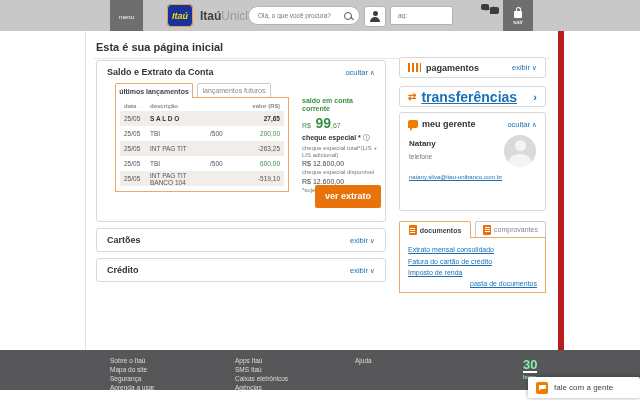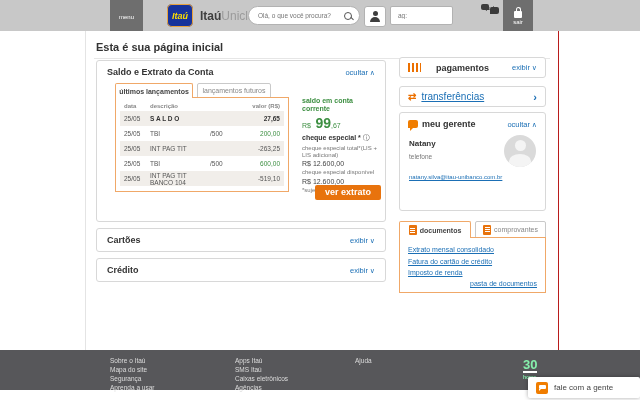--- a/index.html
+++ b/index.html
@@ -41,21 +41,21 @@
   .sair{position:absolute;left:503px;top:0;width:30px;height:31px;background:#6e6e6e;text-align:center;cursor:pointer;
         display:flex;flex-direction:column;align-items:center;justify-content:center;}
   .sair .lbl{color:#fff;}
   .lock{width:10px;height:11px;position:relative;}
   .lock::before{content:"";position:absolute;left:2.5px;top:0;width:4px;height:5px;border:1.3px solid #fff;
                 border-bottom:none;border-radius:4px 4px 0 0;box-sizing:border-box;width:5px;}
   .lock::after{content:"";position:absolute;left:1px;top:4px;width:8px;height:7px;background:#fff;border-radius:1px;}
 
   
   .content{position:absolute;left:85px;top:31px;width:472px;height:319px;background:#fff;
-           border-left:1px solid #e4e4e4;border-right:1px solid #b91c1c;}
+           border-left:1px solid #e4e4e4;border-right:6px solid #b91c1c;}
   .page-title{position:absolute;left:10px;top:10px;font-size:11px;font-weight:bold;color:#333;}
   .title-rule{position:absolute;left:8px;top:27px;width:456px;height:1px;background:#e6e6e6;}
   .card{position:absolute;background:#fff;border:1px solid #d8d8d8;border-radius:3px;box-sizing:border-box;}
   .card-title{font-size:9px;font-weight:bold;color:#333;}
   .toggle{font-size:7.5px;color:#1b6fb5;cursor:pointer;white-space:nowrap;}
   .chev-up::after{content:" ∧";font-size:7px;}
   .chev-down::after{content:" ∨";font-size:7px;}
 
   
   #extrato{left:10px;top:29px;width:290px;height:162px;}
@@ -83,38 +83,38 @@
   .saldo-lbl{font-size:7px;font-weight:bold;color:#3d8f42;line-height:8px;}
   .saldo-val{color:#3d8f42;margin-top:1px;height:13px;}
   .saldo-val .cur{font-size:7px;}
   .saldo-val .int{font-size:14px;font-weight:bold;}
   .saldo-val .cents{font-size:7px;}
   .cheque-title{font-size:7px;font-weight:bold;color:#333;margin-top:6px;}
   .info-ic::after{content:" ⓘ";font-size:7px;color:#555;font-weight:normal;}
   .meta{font-size:6px;color:#777;line-height:6.5px;margin-top:2px;}
   .val7{font-size:7px;color:#444;margin-top:2px;}
   .footnote{font-size:6px;color:#777;margin-top:2px;}
-  .btn-extrato{position:absolute;left:218px;top:124px;width:66px;height:15px;background:#e8730d;border:0;
+  .btn-extrato{position:absolute;left:218px;top:124px;width:66px;height:23px;background:#e8730d;border:0;
                border-radius:2px;color:#fff;font-size:9px;font-weight:bold;cursor:pointer;
                font-family:"Liberation Sans",sans-serif;line-height:15px;text-align:center;padding:0;}
 
   
   .simple-card{display:flex;align-items:center;justify-content:space-between;padding:0 10px;}
   #cartoes{left:10px;top:197px;width:290px;height:24px;}
   #credito{left:10px;top:227px;width:290px;height:24px;}
 
   
-  #pagamentos{left:313px;top:26px;width:147px;height:21px;display:flex;align-items:center;padding:0 8px;gap:15px;}
+  #pagamentos{left:313px;top:26px;width:147px;height:21px;display:flex;align-items:center;padding:0 8px;gap:5px;}
   #pagamentos .toggle{margin-left:auto;}
   .barcode{width:13px;height:9px;flex:none;
            background:repeating-linear-gradient(90deg,#ec7000 0,#ec7000 2px,transparent 2px,transparent 4px);}
   #transfer{left:313px;top:55px;width:147px;height:21px;display:flex;align-items:center;padding:0 8px;gap:5px;}
   .transfer-ic{color:#ec7000;font-size:10px;font-weight:bold;line-height:10px;flex:none;}
   .link{color:#1b6fb5;text-decoration:underline;cursor:pointer;}
-  #transfer .t-label{font-size:10px;font-weight:normal;}
+  #transfer .t-label{font-size:14px;font-weight:bold;}
   .chev-right{margin-left:auto;color:#1b6fb5;font-size:11px;font-weight:bold;cursor:pointer;}
 
   #gerente{left:313px;top:81px;width:147px;height:99px;}
   #gerente .head{position:absolute;left:8px;right:8px;top:6px;display:flex;align-items:center;gap:4px;}
   .chat-ic{width:10px;height:8px;background:#f07d00;border-radius:2px 2px 2px 0;position:relative;flex:none;}
   .chat-ic::after{content:"";position:absolute;left:2px;bottom:-3px;border:2px solid transparent;
                   border-top-color:#f07d00;border-left-color:#f07d00;}
   #gerente .head .toggle{margin-left:auto;}
   .g-name{position:absolute;left:9px;top:26px;font-size:8px;font-weight:bold;color:#333;}
   .g-phone{position:absolute;left:9px;top:40px;font-size:6.5px;color:#777;}

